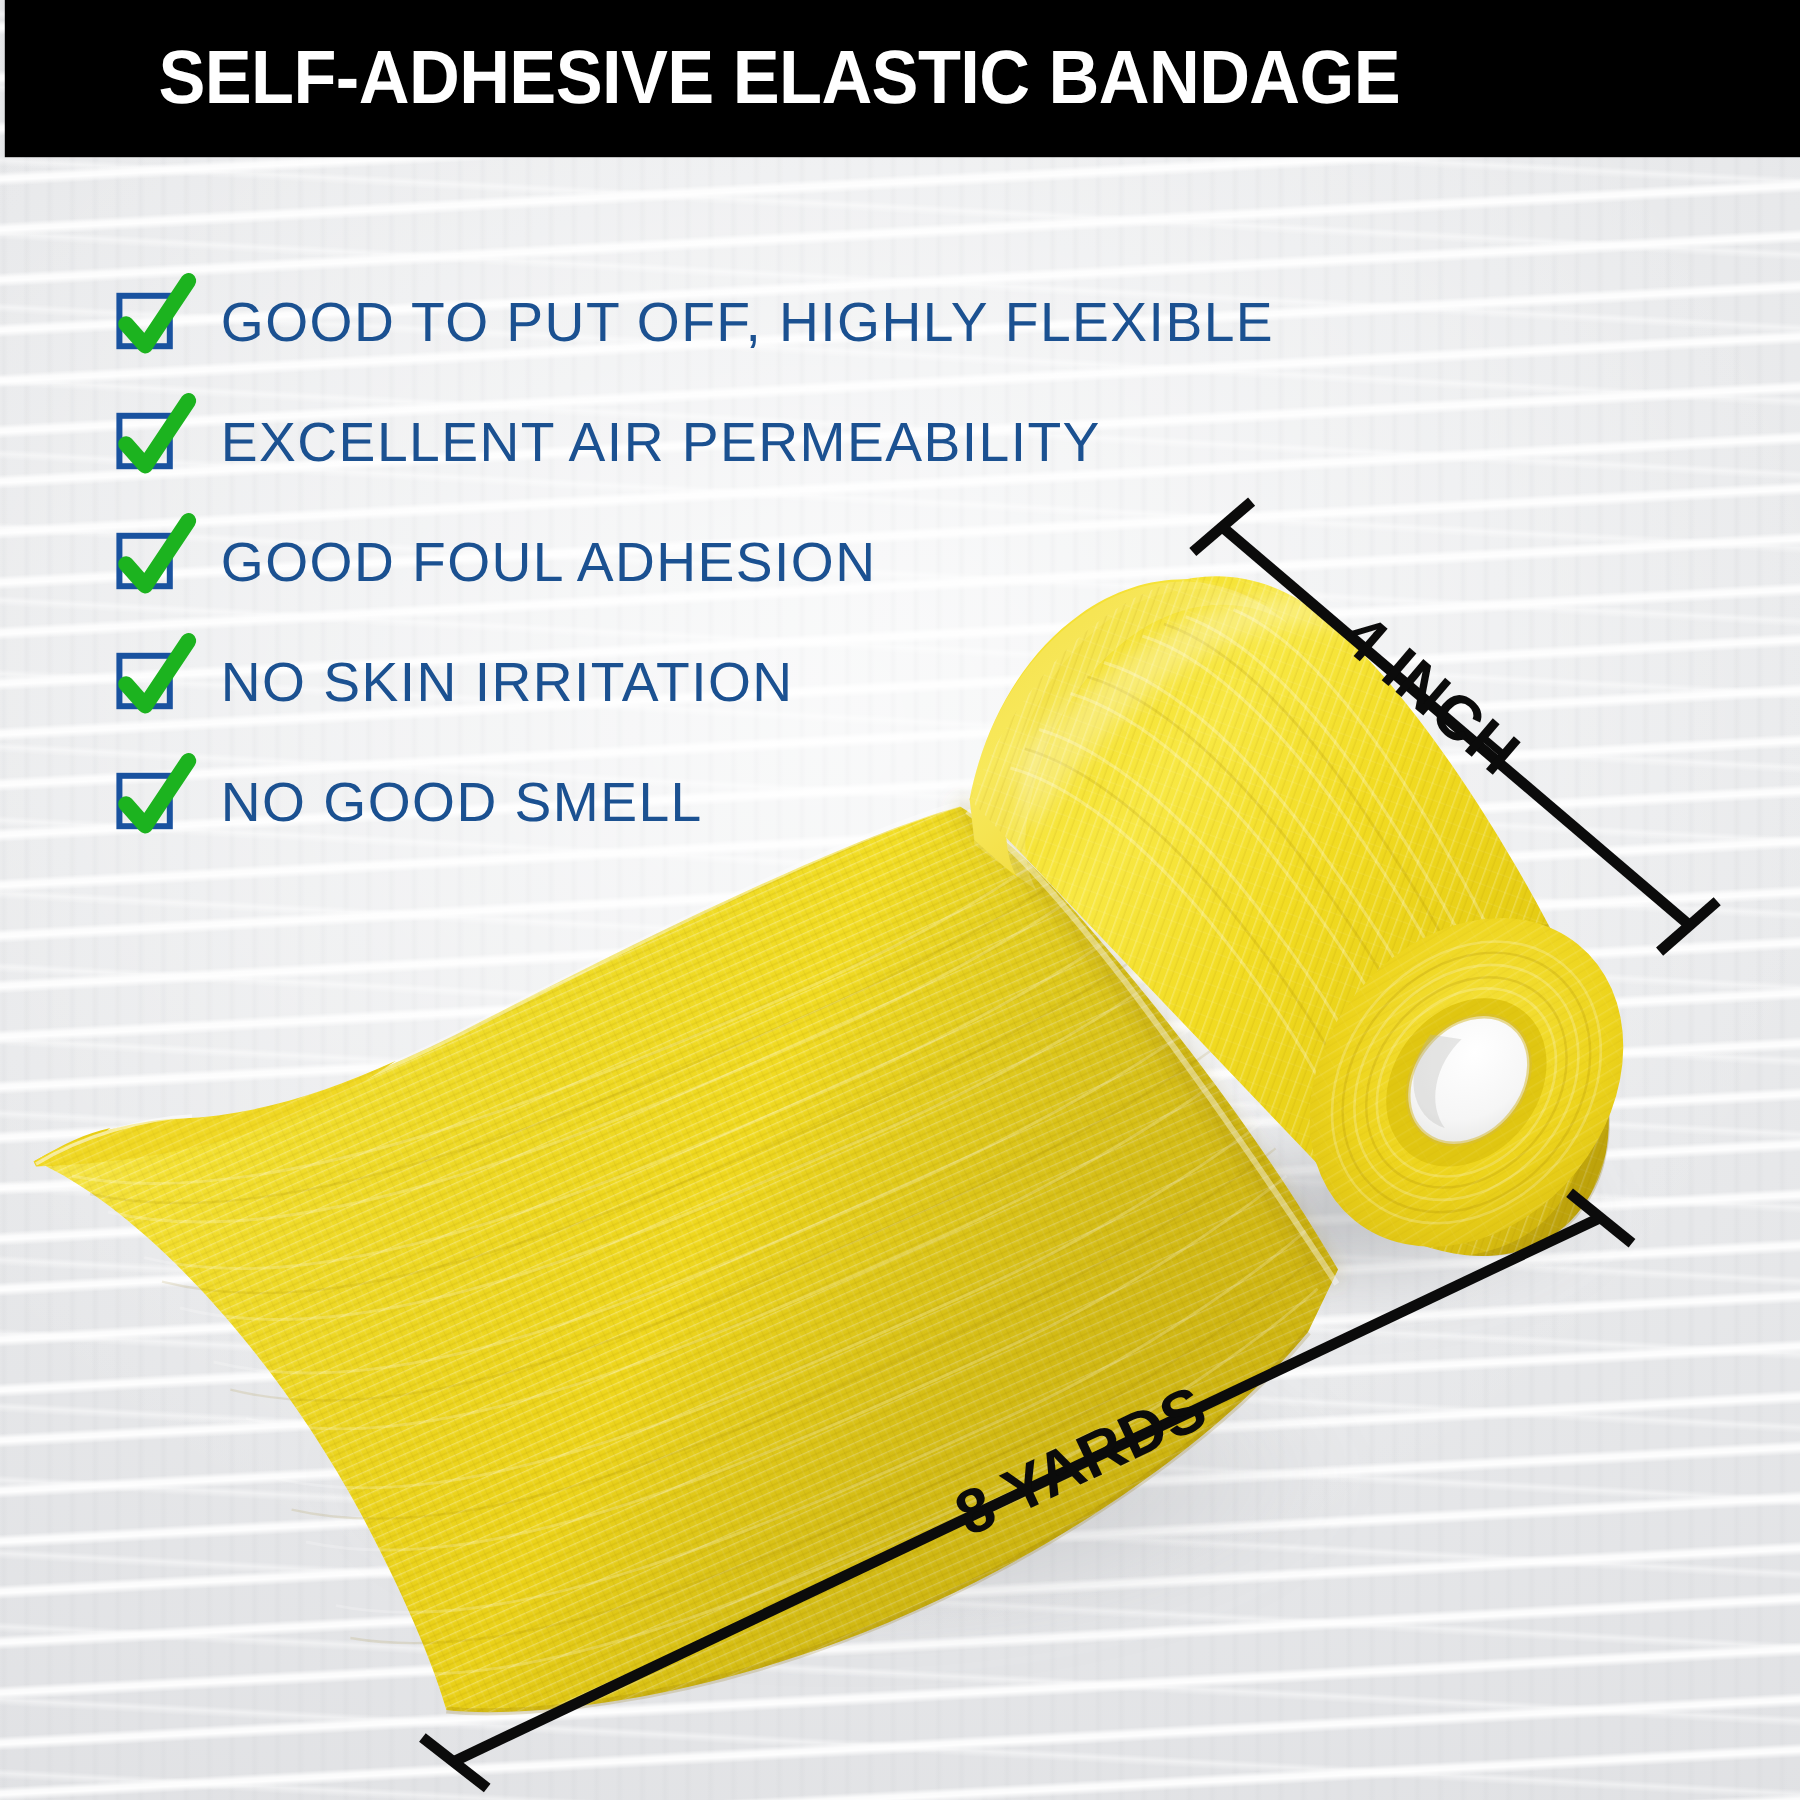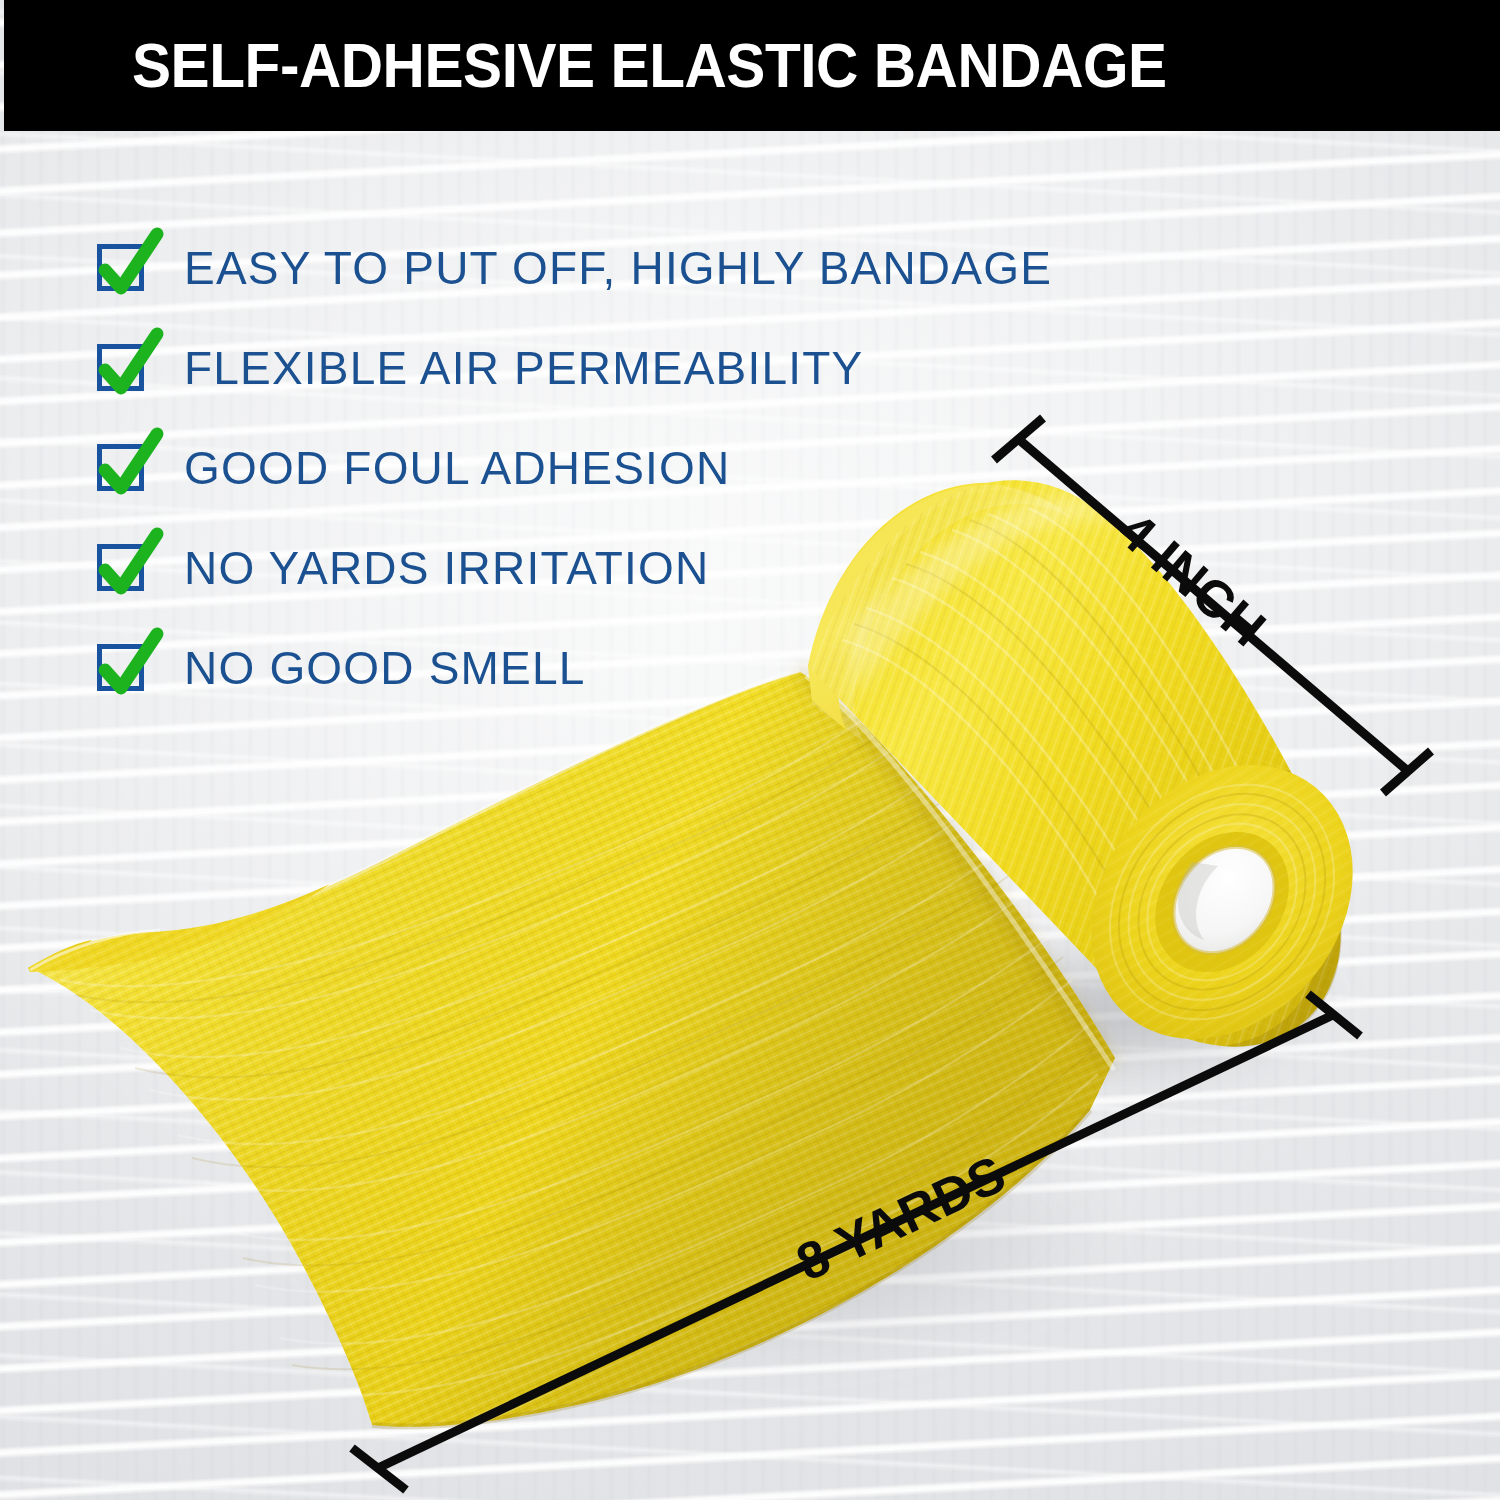--- a/index.html
+++ b/index.html
@@ -365,48 +365,48 @@
   </div>
 
   <div class="features">
 
     <div class="feature-row">
       <div class="checkbox">
         <svg width="70" height="74" viewBox="0 0 70 74">
           <path d="M8 40 L24 58 L60 4" stroke="#1cb31f" stroke-width="13" fill="none" stroke-linecap="round" stroke-linejoin="round"></path>
         </svg>
       </div>
-      <div class="feature-label">EASY TO PUT OFF, HIGHLY BANDAGE</div>
+      <div class="feature-label">GOOD TO PUT OFF, HIGHLY FLEXIBLE</div>
     </div>
 
     <div class="feature-row">
       <div class="checkbox">
         <svg width="70" height="74" viewBox="0 0 70 74">
           <path d="M8 40 L24 58 L60 4" stroke="#1cb31f" stroke-width="13" fill="none" stroke-linecap="round" stroke-linejoin="round"></path>
         </svg>
       </div>
-      <div class="feature-label">FLEXIBLE AIR PERMEABILITY</div>
+      <div class="feature-label">EXCELLENT AIR PERMEABILITY</div>
     </div>
 
     <div class="feature-row">
       <div class="checkbox">
         <svg width="70" height="74" viewBox="0 0 70 74">
           <path d="M8 40 L24 58 L60 4" stroke="#1cb31f" stroke-width="13" fill="none" stroke-linecap="round" stroke-linejoin="round"></path>
         </svg>
       </div>
       <div class="feature-label">GOOD FOUL ADHESION</div>
     </div>
 
     <div class="feature-row">
       <div class="checkbox">
         <svg width="70" height="74" viewBox="0 0 70 74">
           <path d="M8 40 L24 58 L60 4" stroke="#1cb31f" stroke-width="13" fill="none" stroke-linecap="round" stroke-linejoin="round"></path>
         </svg>
       </div>
-      <div class="feature-label">NO YARDS IRRITATION</div>
+      <div class="feature-label">NO SKIN IRRITATION</div>
     </div>
 
     <div class="feature-row">
       <div class="checkbox">
         <svg width="70" height="74" viewBox="0 0 70 74">
           <path d="M8 40 L24 58 L60 4" stroke="#1cb31f" stroke-width="13" fill="none" stroke-linecap="round" stroke-linejoin="round"></path>
         </svg>
       </div>
       <div class="feature-label">NO GOOD SMELL</div>
     </div>

